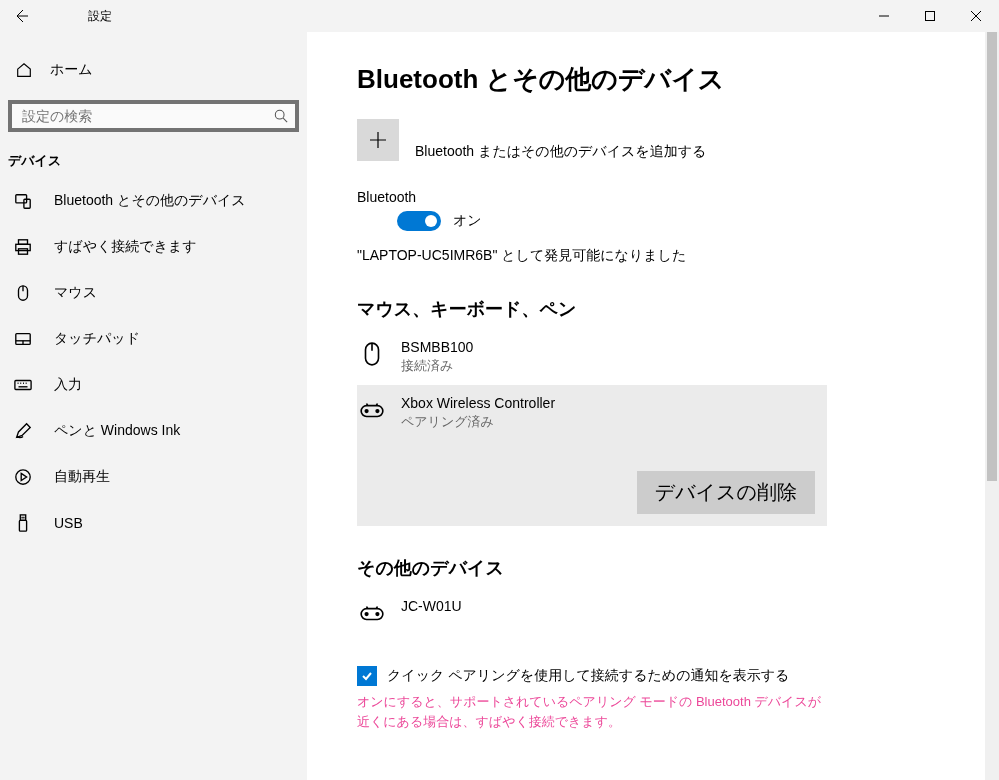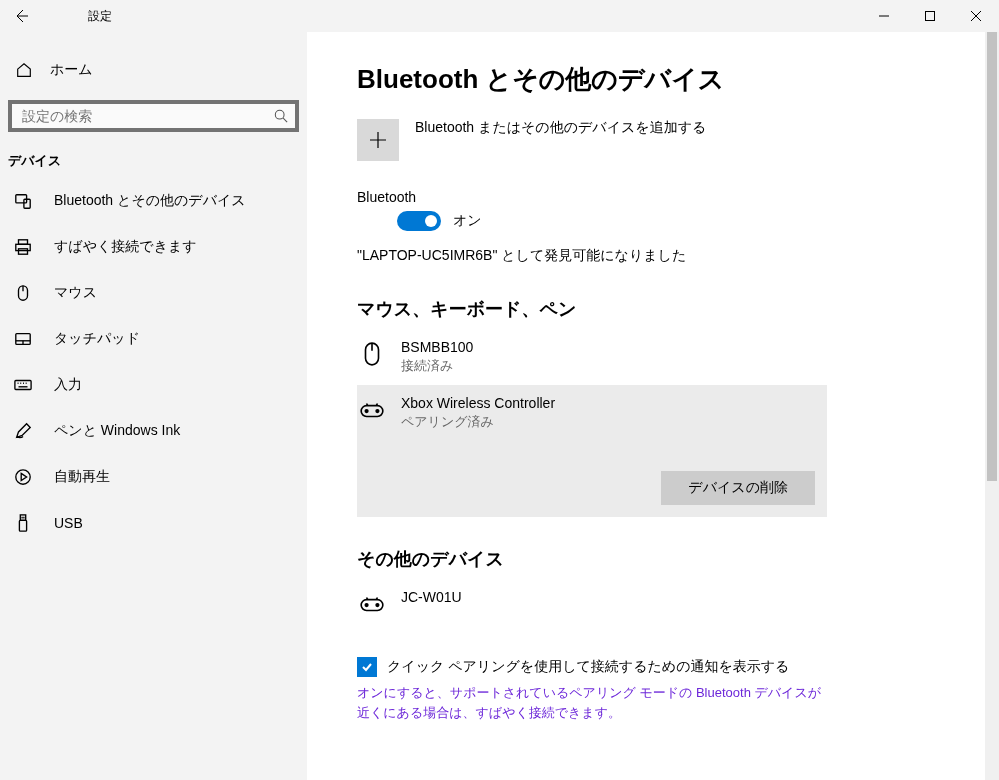--- a/index.html
+++ b/index.html
@@ -128,21 +128,21 @@
     padding: 30px 24px 0 50px;
     overflow: hidden;
   }
   .page-title {
     font-size: 26px;
     font-weight: 600;
     margin-bottom: 22px;
   }
   .add-row {
     display: flex;
-    align-items: flex-start;
+    align-items: flex-end;
     gap: 16px;
     margin-bottom: 28px;
   }
   .add-btn {
     width: 42px;
     height: 42px;
     background: #d9d9d9;
     display: flex;
     align-items: center;
     justify-content: center;
@@ -190,29 +190,29 @@
     background: #ebebeb;
     padding: 10px 12px 12px 2px;
     flex-direction: column;
     align-items: stretch;
   }
   .device.selected .device-head { display:flex; gap:16px; align-items:flex-start; }
   .remove-row { display:flex; justify-content:flex-end; margin-top:24px; }
   .remove-btn {
     background: #ccc;
     border: none;
-    padding: 8px 27px;
-    font-size: 14px;
+    padding: 8px 18px;
+    font-size: 20px;
     font-family: inherit;
   }
   .checkbox-row { display:flex; align-items:center; gap:10px; margin-top:30px; }
   .chk {
     width:20px; height:20px; background:#0078d4; display:flex; align-items:center; justify-content:center; color:#fff; font-size:14px;
   }
-  .help-text { font-size:13px; color:#6d28d9; margin-top:6px; max-width:470px; line-height:1.5;}
+  .help-text { font-size:13px; color:#ec4899; margin-top:6px; max-width:470px; line-height:1.5;}
 
   .scrollbar {
     position:absolute; right:0; top:0; bottom:0; width:14px; background:#f0f0f0;
   }
   .scrollbar-thumb {
     position:absolute; left:2px; right:2px; top:0; height:60%; background:#c2c2c2;
   }
 </style>
 </head>
 <body>

